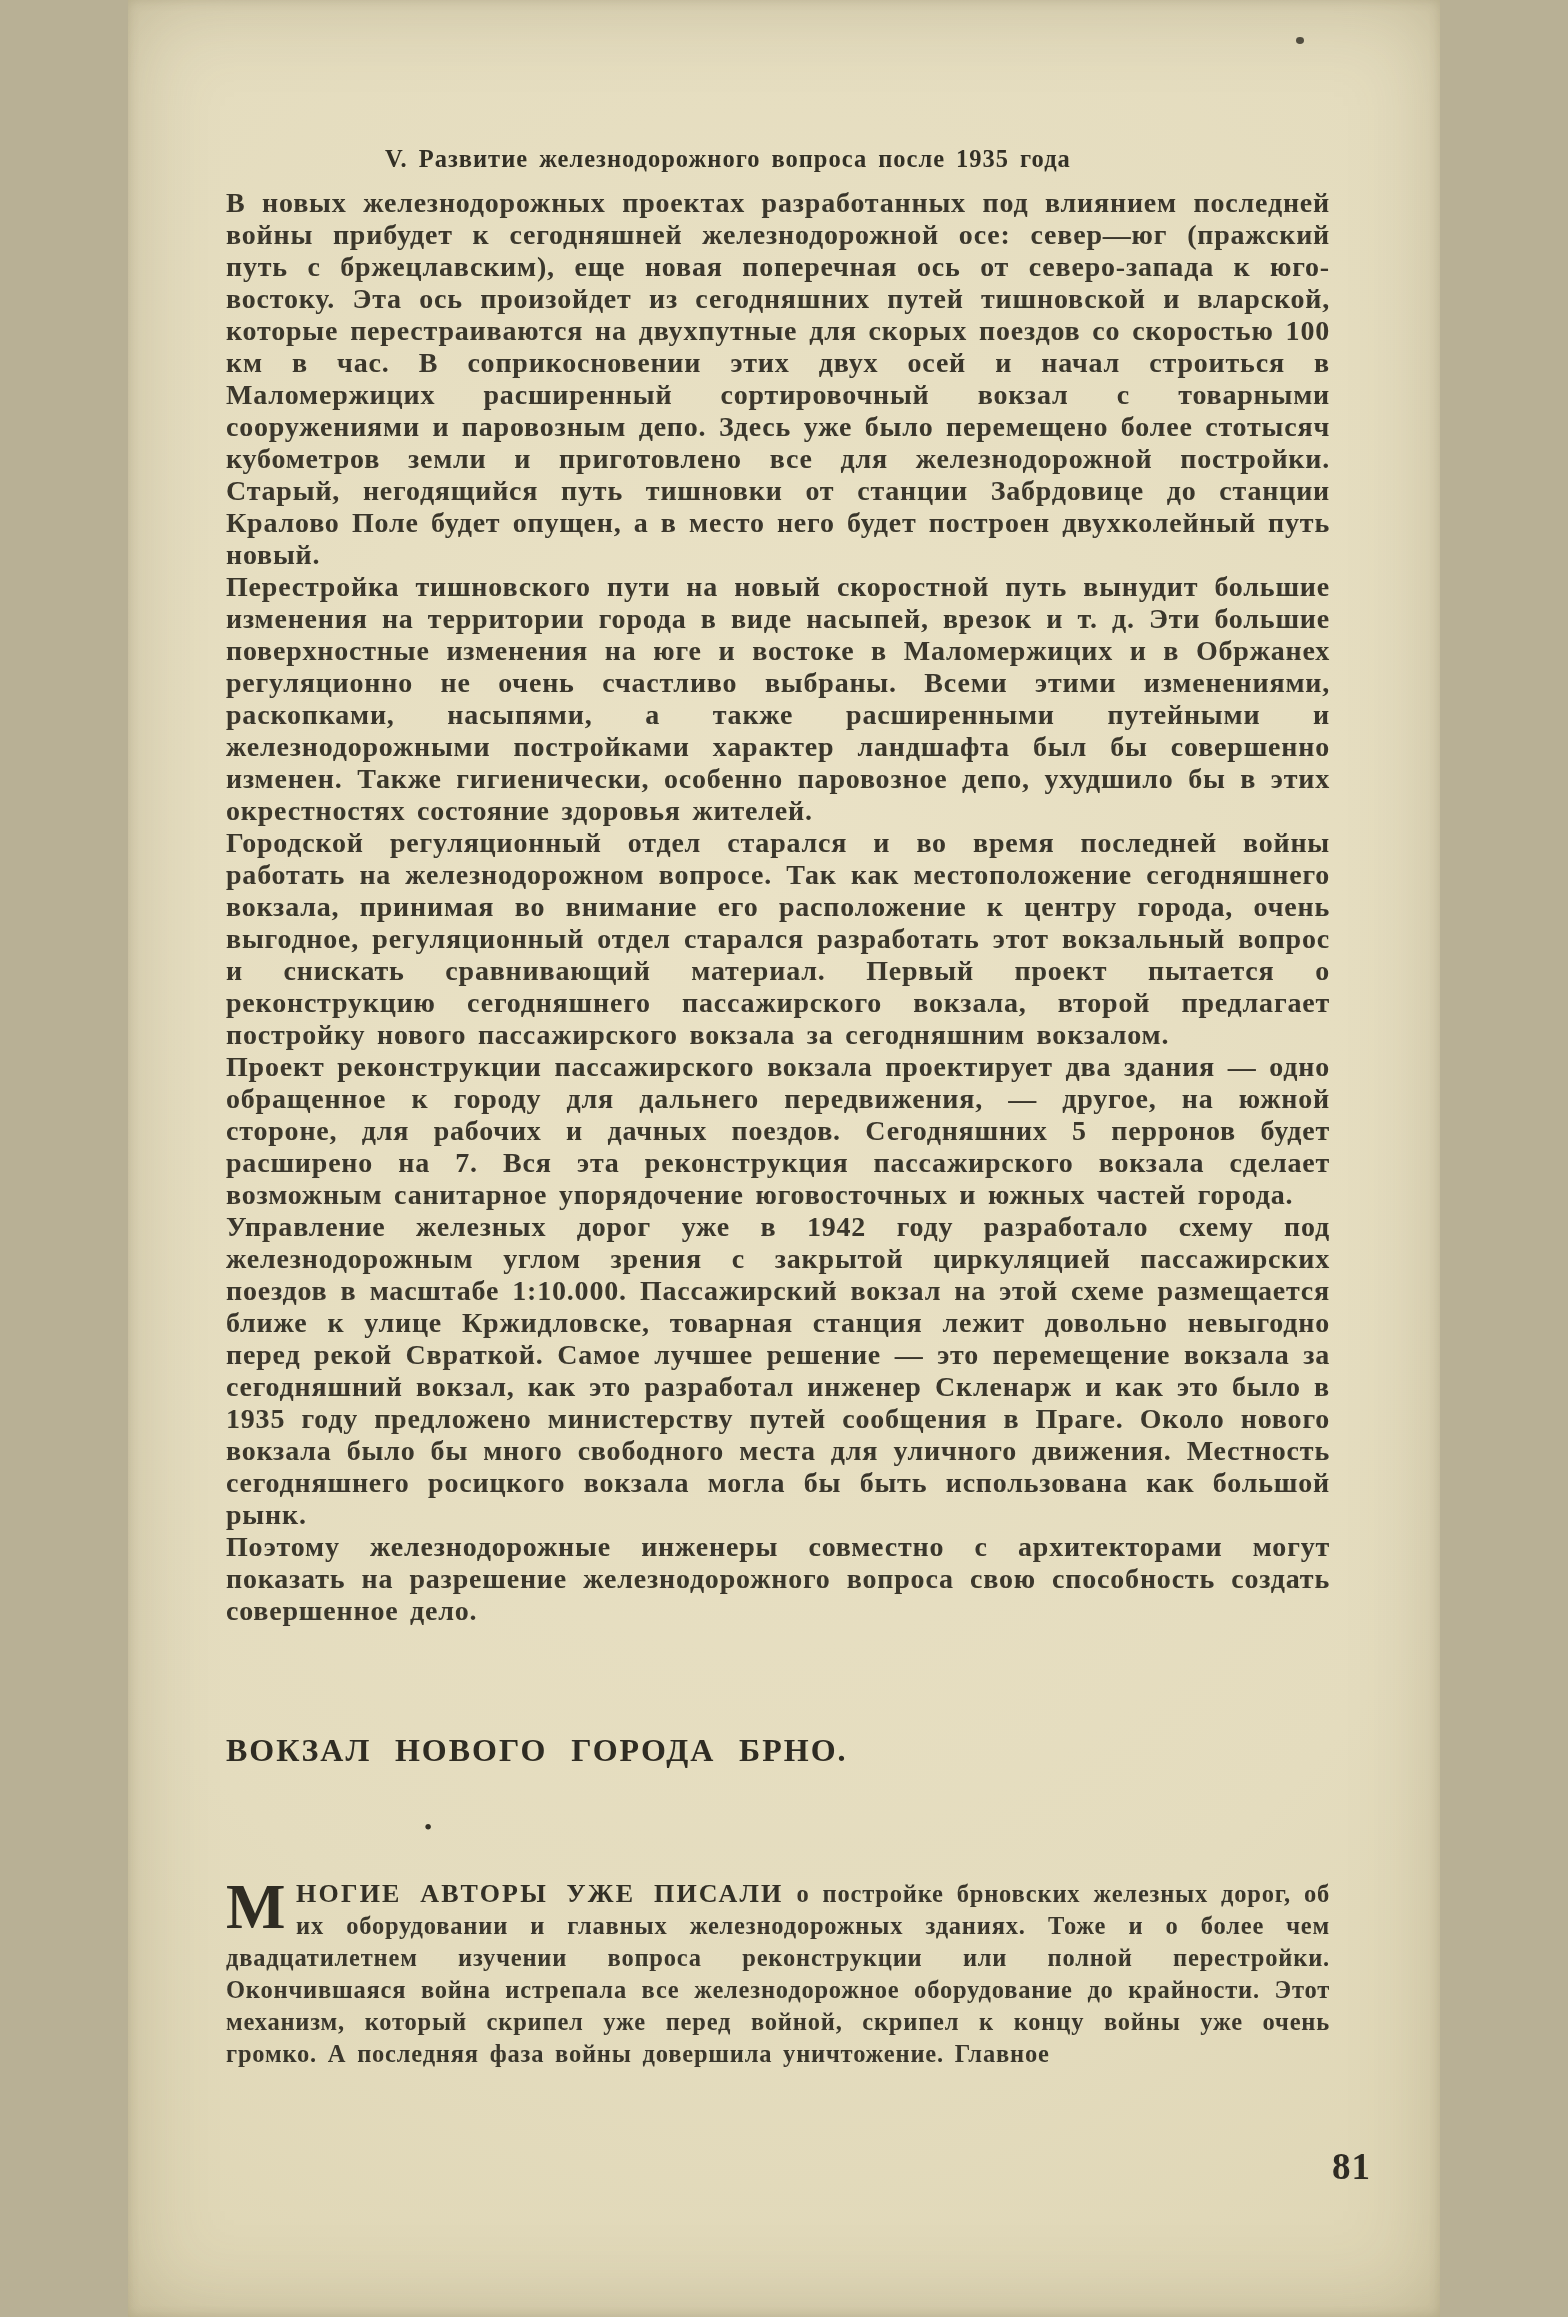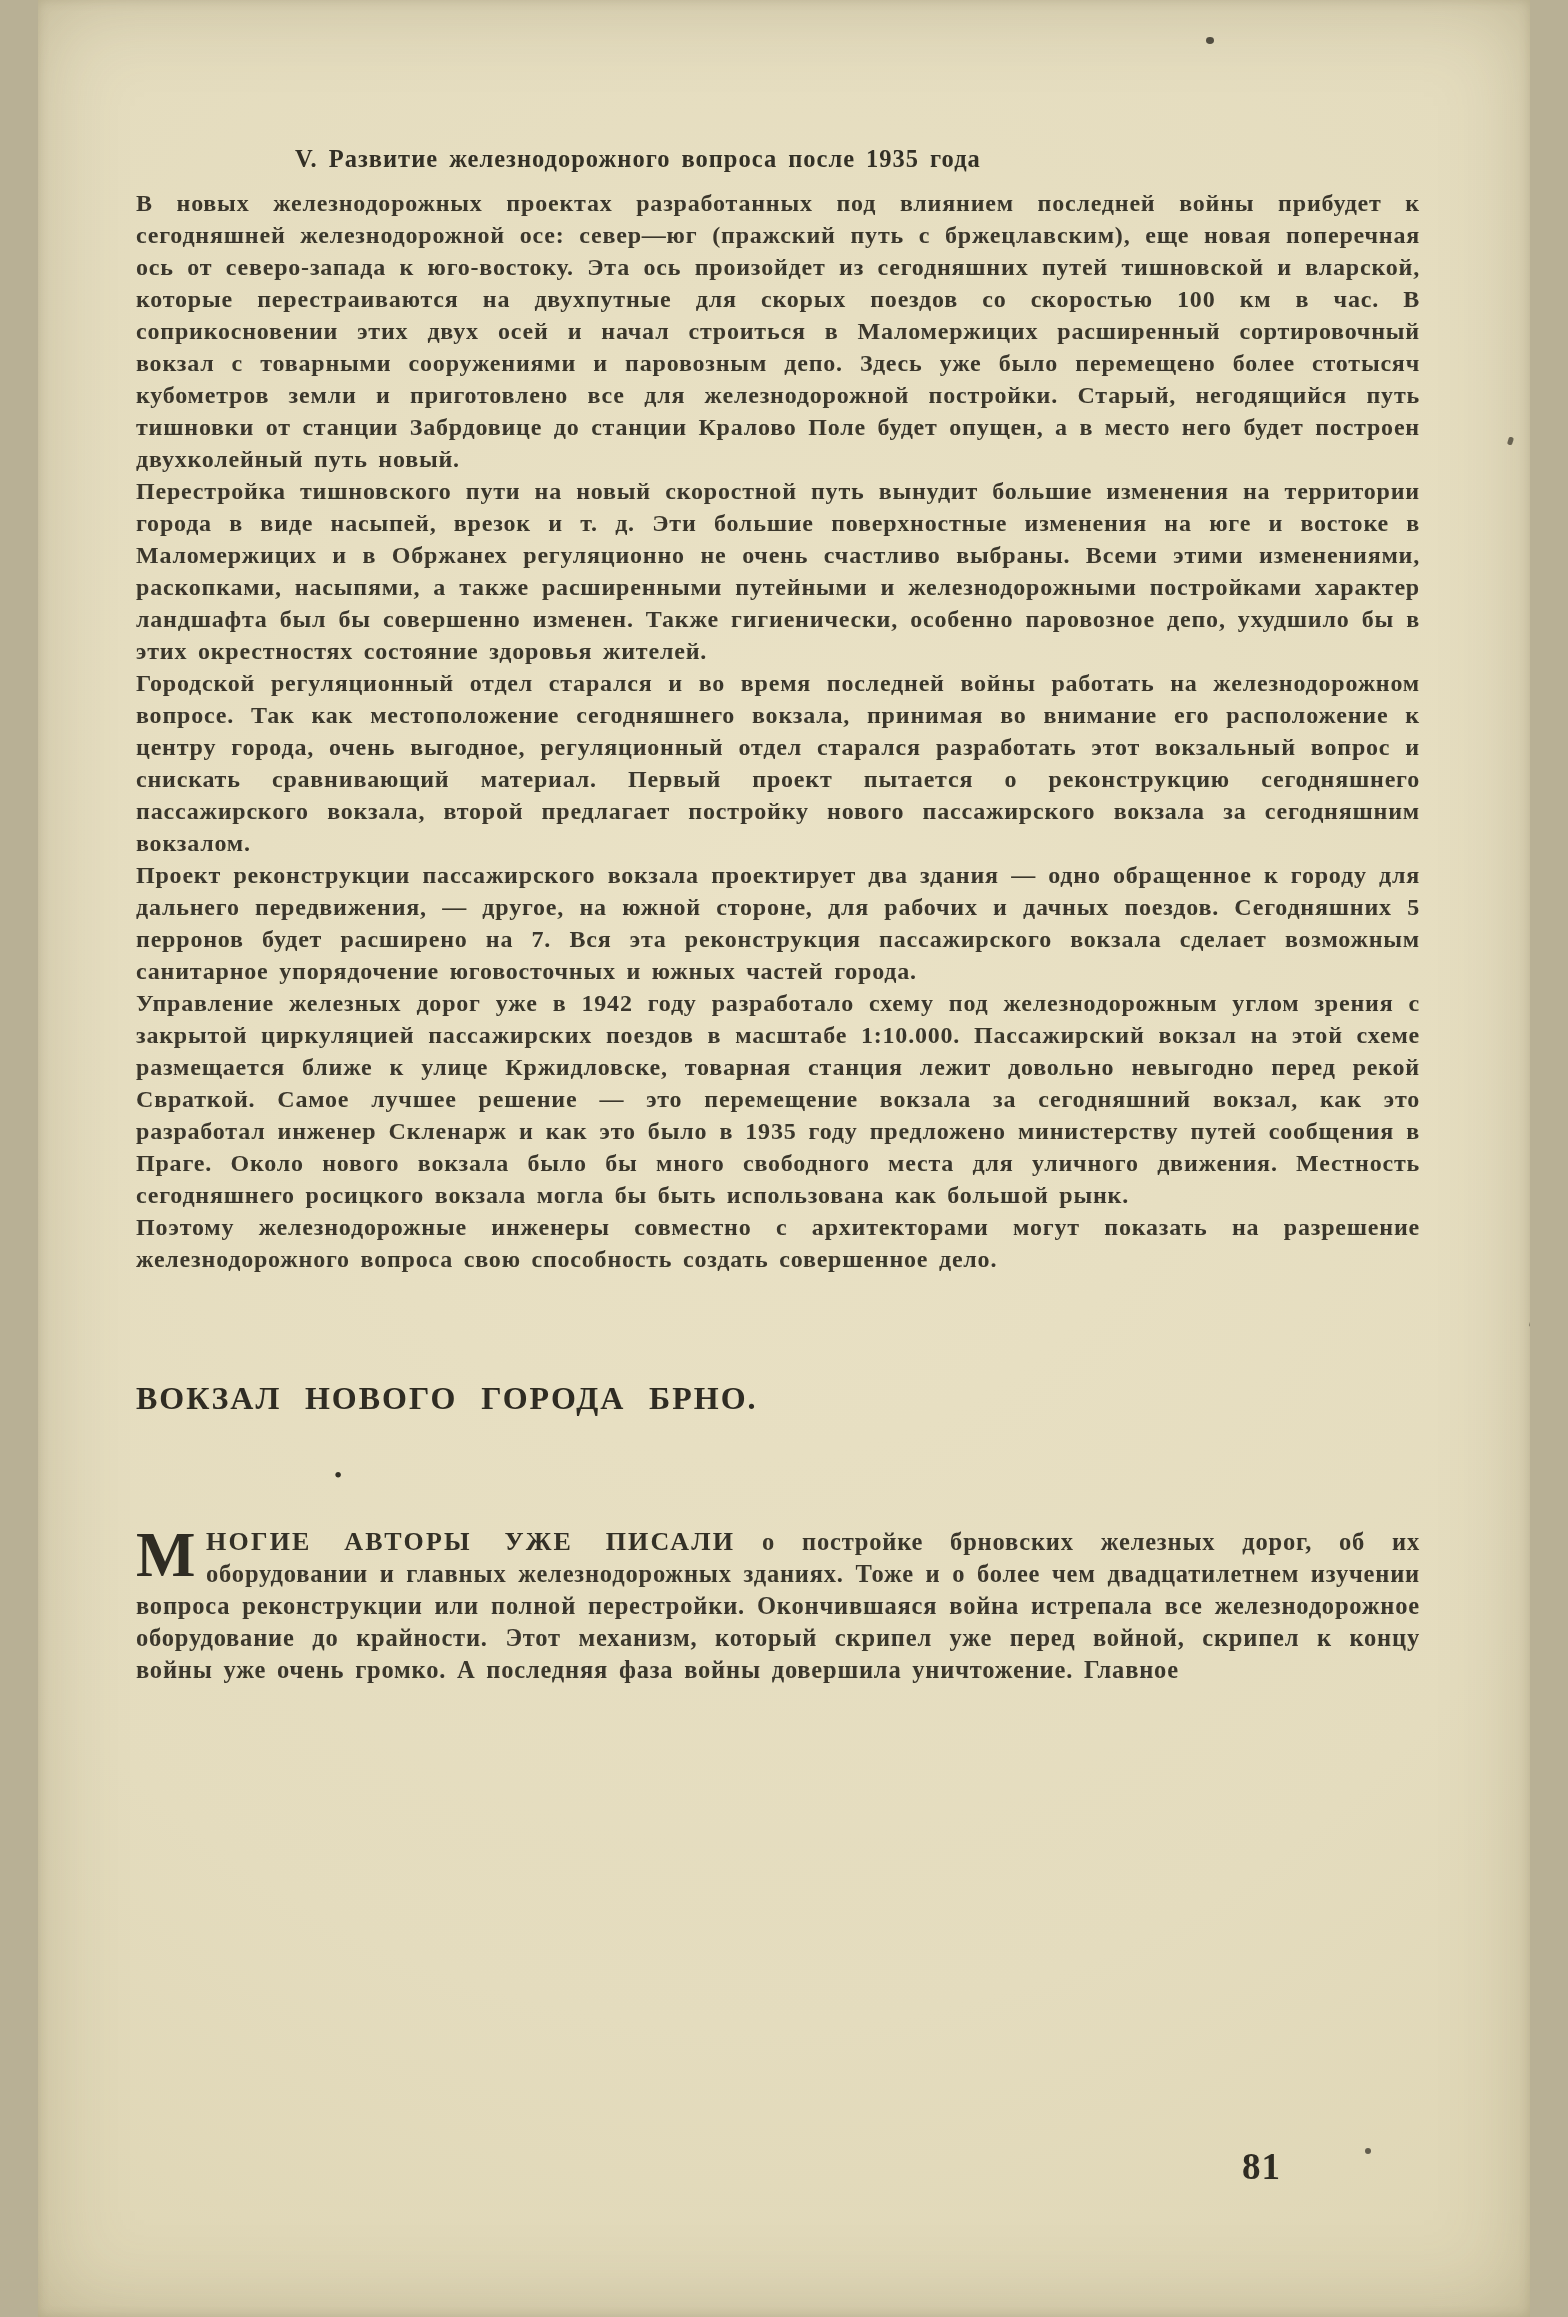--- a/index.html
+++ b/index.html
@@ -2,21 +2,21 @@
 <html lang="ru"><head>
 <meta charset="utf-8">
 <style>
   html, body {
     margin: 0;
     padding: 0;
     background: #b8b095;
   }
   .page {
     position: relative;
-    width: 1492px;
+    width: 1312px;
     height: 2317px;
     margin: 0 auto;
     background:
       radial-gradient(ellipse 120% 90% at 48% 38%, #eae2c6 0%, #e4dcbe 55%, #ddd4b2 85%, #d5cba6 100%);
     box-shadow: inset 0 0 88px rgba(90,78,45,0.25), inset 0 0 11.8px rgba(90,78,45,0.18);
     overflow: hidden;
     font-family: "Liberation Serif", "DejaVu Serif", serif;
     color: #3a362b;
     box-sizing: border-box;
     padding: 145px 110px 0 98px;
@@ -24,21 +24,21 @@
   .heading-v {
     margin: 0 0 13.7px 159px;
     font-size: 24.5px;
     font-weight: bold;
     letter-spacing: 1px;
     word-spacing: 3.9px;
     color: #333026;
   }
   p.body {
     margin: 0;
-    font-size: 24px;
+    font-size: 28px;
     font-weight: bold;
     line-height: 32px;
     text-align: justify;
     letter-spacing: 0.8px;
     word-spacing: 3.9px;
     color: #3b372c;
   }
   .heading-vi {
     margin: 30px 0 14.7px 69px;
     font-size: 24.5px;

